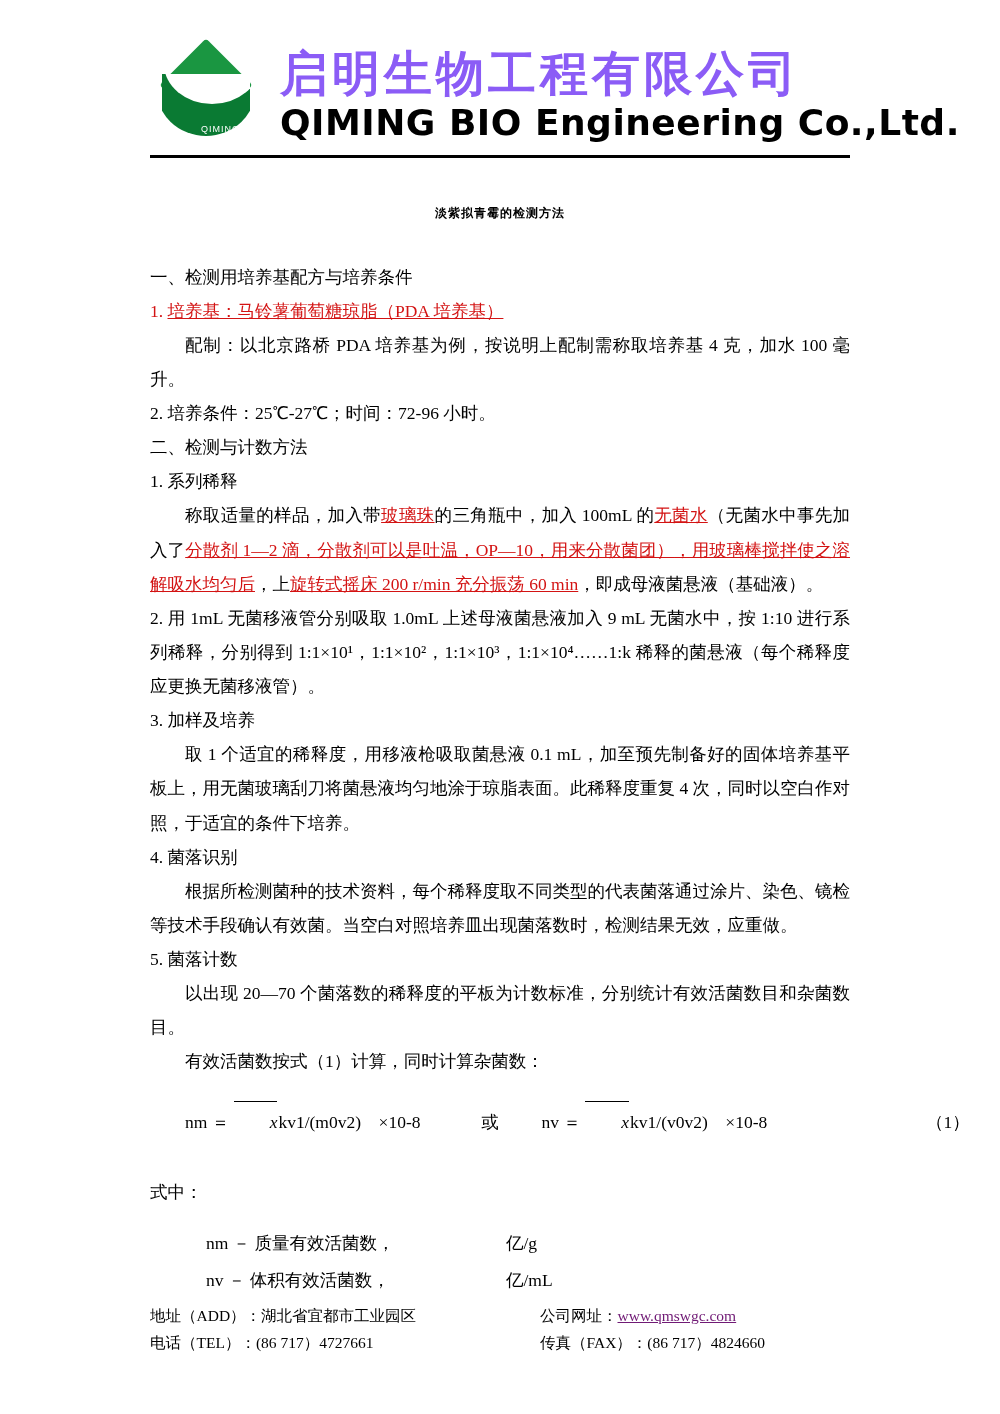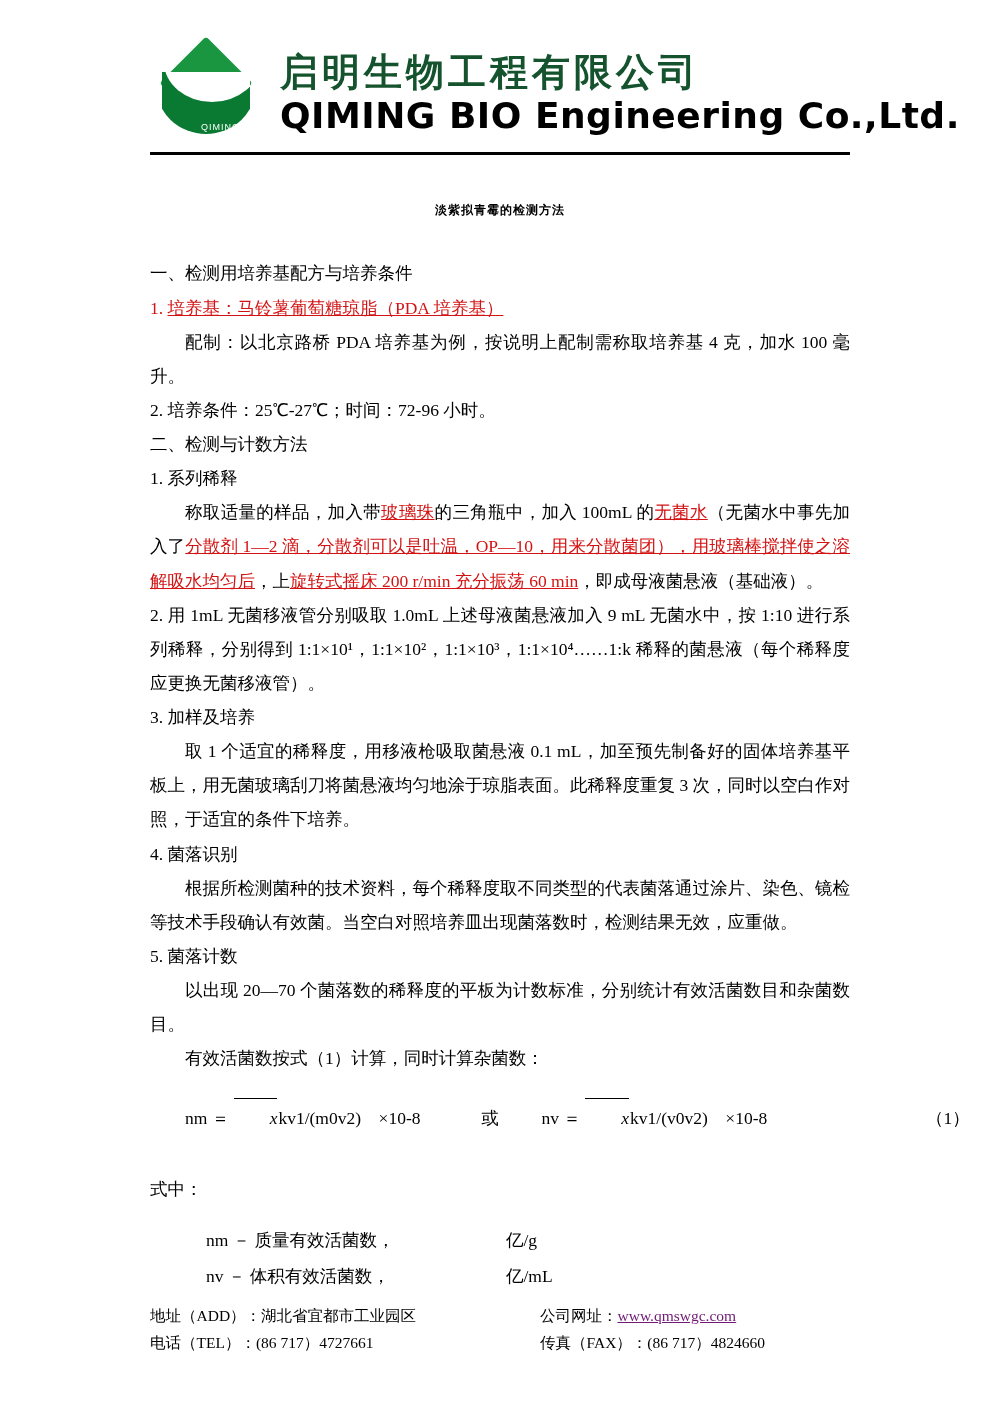--- a/index.html
+++ b/index.html
@@ -82,24 +82,24 @@
     letter-spacing: 1px;
     font-family: "Liberation Sans", sans-serif;
     z-index: 4;
   }
   .company-block {
     flex: 1 1 auto;
   }
   .company-cn {
     font-family: Liberation Serif, serif;
     font-weight: bold;
-    font-size: 38px;
+    font-size: 48px;
     letter-spacing: 4px;
     line-height: 1.08;
-    color: #14532d;
+    color: #8b5cf6;
   }
   .company-en {
     font-family: "DejaVu Sans", sans-serif;
     font-weight: bold;
     font-size: 36px;
     letter-spacing: 0.5px;
     line-height: 1.15;
     color: #000;
     margin-top: 2px;
   }
@@ -233,21 +233,21 @@
 
     <p>1. 系列稀释</p>
 
     <p class="indent">
       <span>称取适量的样品，加入带</span><span class="red-u">玻璃珠</span><span>的三角瓶中，加入 100mL 的</span><span class="red-u">无菌水</span><span>（无菌水中事先加入了</span><span class="red-u">分散剂 1—2 滴，分散剂可以是吐温，OP—10，用来分散菌团）</span><span class="red-u">，用玻璃棒搅拌使之溶解吸水均匀后</span><span>，上</span><span class="red-u">旋转式摇床 200 r/min 充分振荡 60 min</span><span>，即成母液菌悬液（基础液）。</span>
     </p>
 
     <p>2. 用 1mL 无菌移液管分别吸取 1.0mL 上述母液菌悬液加入 9 mL 无菌水中，按 1:10 进行系列稀释，分别得到 1:1×10¹，1:1×10²，1:1×10³，1:1×10⁴……1:k 稀释的菌悬液（每个稀释度应更换无菌移液管）。</p>
 
     <p>3. 加样及培养</p>
-    <p class="indent">取 1 个适宜的稀释度，用移液枪吸取菌悬液 0.1 mL，加至预先制备好的固体培养基平板上，用无菌玻璃刮刀将菌悬液均匀地涂于琼脂表面。此稀释度重复 3 次，同时以空白作对照，于适宜的条件下培养。</p>
+    <p class="indent">取 1 个适宜的稀释度，用移液枪吸取菌悬液 0.1 mL，加至预先制备好的固体培养基平板上，用无菌玻璃刮刀将菌悬液均匀地涂于琼脂表面。此稀释度重复 4 次，同时以空白作对照，于适宜的条件下培养。</p>
 
     <p>4. 菌落识别</p>
     <p class="indent">根据所检测菌种的技术资料，每个稀释度取不同类型的代表菌落通过涂片、染色、镜检等技术手段确认有效菌。当空白对照培养皿出现菌落数时，检测结果无效，应重做。</p>
 
     <p>5. 菌落计数</p>
     <p class="indent">以出现 20—70 个菌落数的稀释度的平板为计数标准，分别统计有效活菌数目和杂菌数目。</p>
     <p class="indent">有效活菌数按式（1）计算，同时计算杂菌数：</p>
 
     <div class="formula-line">
       <span>nm ＝</span>

